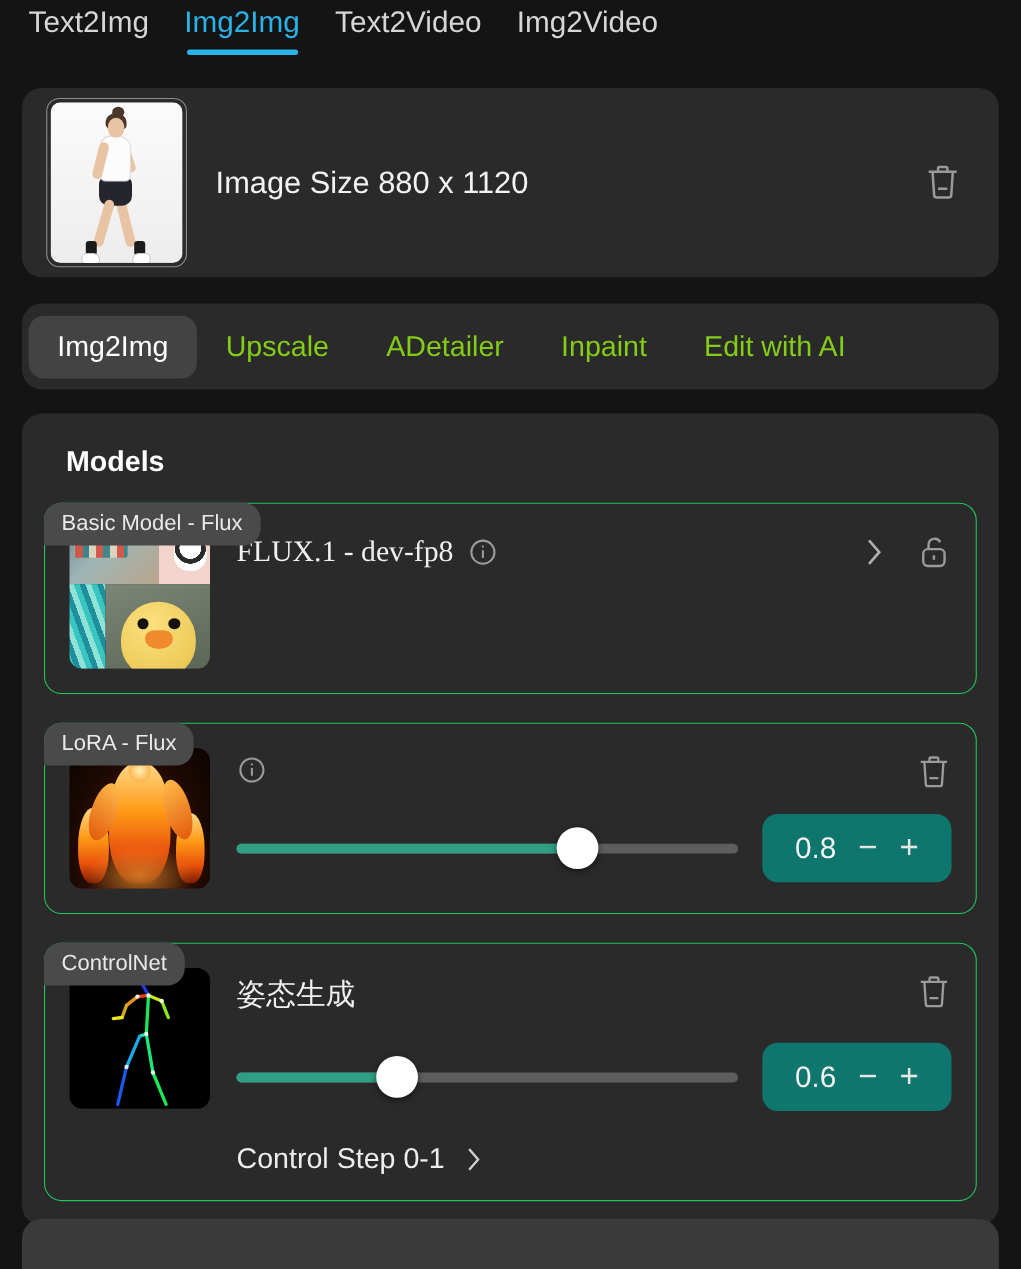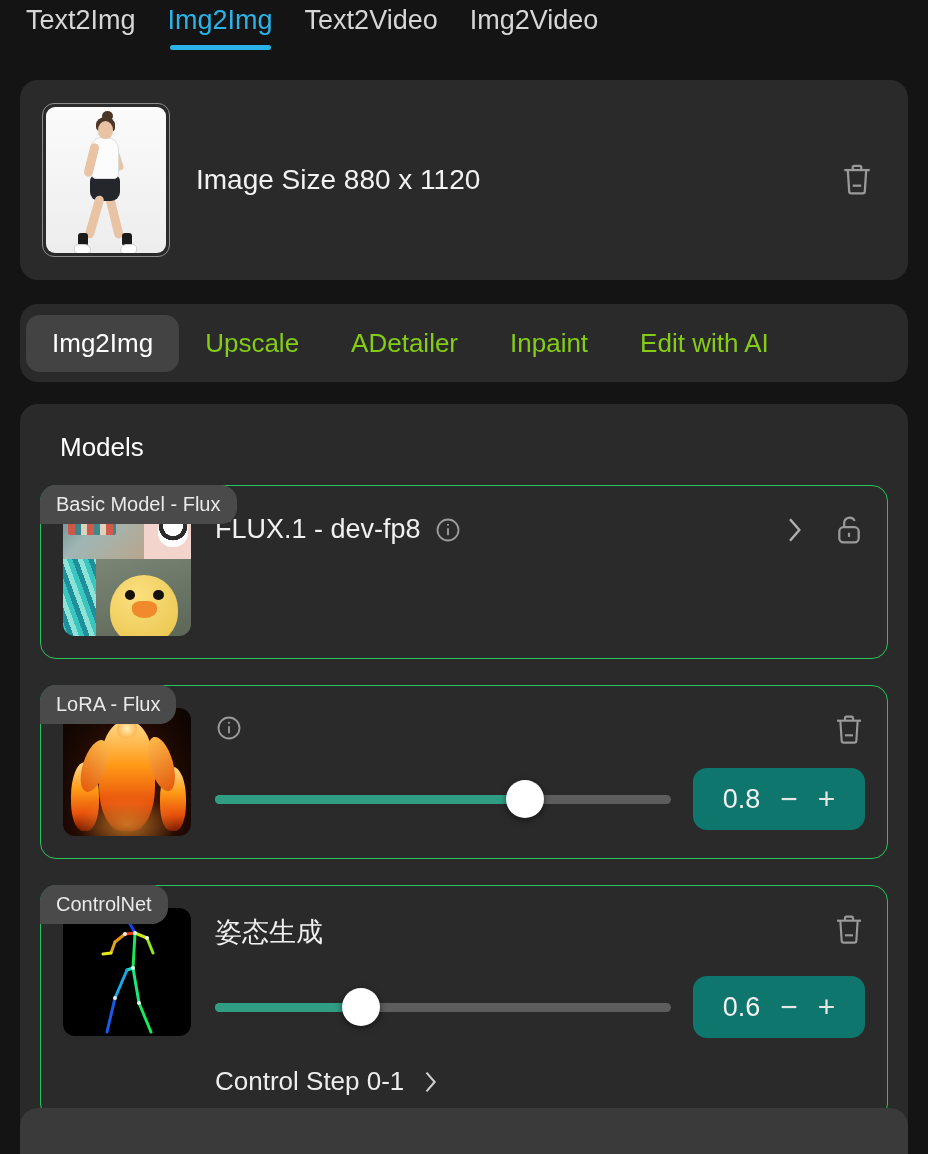--- a/index.html
+++ b/index.html
@@ -31,21 +31,21 @@
 
   
   .card {
     background: #2a2a2a;
     border-radius: 18px;
     margin: 0 20px;
   }
 
   
   .imgsize-card {
-    height: 200px; margin-top: 18px;
+    height: 172px; margin-top: 18px;
     display: flex; align-items: center; padding: 14px 22px;
     position: relative;
   }
   .thumb-frame {
     width: 128px; height: 154px;
     border-radius: 12px; border: 1px solid #8d8d8d;
     padding: 3px; background: #2a2a2a; flex: none;
   }
   .thumb-inner { width: 100%; height: 100%; border-radius: 9px; overflow: hidden; position: relative; }
 
@@ -76,39 +76,39 @@
     display: flex; align-items: center; padding: 0 6px;
   }
   .seg-item {
     font-size: 26px; color: #84cc16;
     padding: 13px 26px; border-radius: 14px; white-space: nowrap;
   }
   .seg-item.active { background: #434343; color: #fff; }
 
   
   .models-panel { margin: 22px 20px 0; background: #2a2a2a; border-radius: 18px; padding: 24px 20px 22px; }
-  .models-title { font-size: 26px; font-weight: normal; color: #fff; margin: 4px 0 22px 20px; }
+  .models-title { font-size: 26px; font-weight: bold; color: #fff; margin: 4px 0 22px 20px; }
 
   .model-card {
     position: relative;
     border: 1px solid #22c55e; border-radius: 16px;
     margin-bottom: 26px; padding: 22px;
   }
   .model-card:last-child { margin-bottom: 0; }
   .badge {
     position: absolute; left: -1px; top: -1px;
     background: #4a4a4a; color: #e9e9e9;
     font-size: 20px; padding: 8px 16px;
     border-radius: 16px 16px 16px 0;
     z-index: 3; white-space: nowrap;
   }
   .card-row { display: flex; align-items: flex-start; gap: 24px; }
   .model-thumb { width: 128px; height: 128px; border-radius: 12px; overflow: hidden; flex: none; position: relative; }
   .model-body { flex: 1; min-width: 0; padding-top: 6px; position: relative; }
-  .model-name { font-size: 27px; color: #f0f0f0; display: flex; align-items: center; gap: 13px; }
+  .model-name { font-size: 27px; color: #f0f0f0; display: flex; align-items: center; gap: 13px; font-family: Liberation Serif, serif; }
 
   
   .collage { position: absolute; inset: 0; background: #222; }
   .c-tl { position: absolute; left: 0; top: 0; width: 63%; height: 40%;
           background: linear-gradient(135deg,#6e8d93 0%,#9fb6b5 40%,#b9a58c 100%); }
   .c-tl::after { content:""; position:absolute; left:6%; top:18%; width:60%; height:34%;
           background: repeating-linear-gradient(90deg,#d94b3a 0 7px,#2d7f84 7px 13px,#e8d9c0 13px 19px); opacity:.85; border-radius:2px; }
   .c-tr { position: absolute; right: 0; top: 0; width: 37%; height: 40%; background: #f3d4cd; }
   .c-tr::after { content:""; position:absolute; right:6%; top:14%; width:64%; height:62%;
           background: radial-gradient(circle at 50% 35%, #fff 0 38%, #2b2b2b 39% 55%, #fff 56% 100%); border-radius:50% 50% 45% 45%; }

